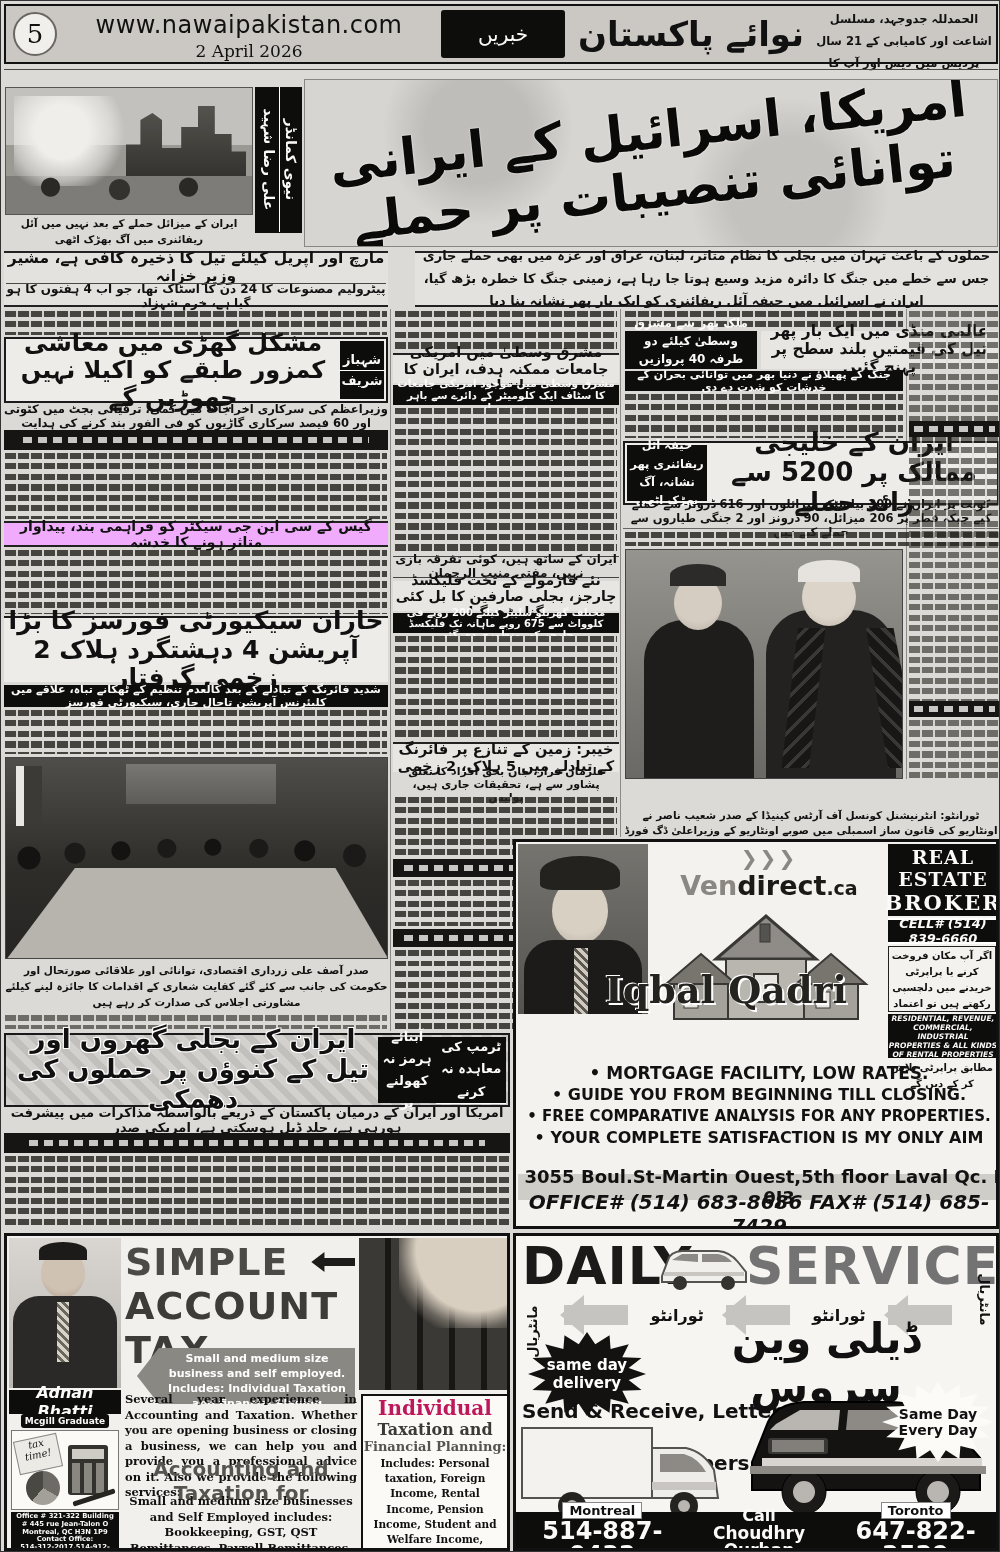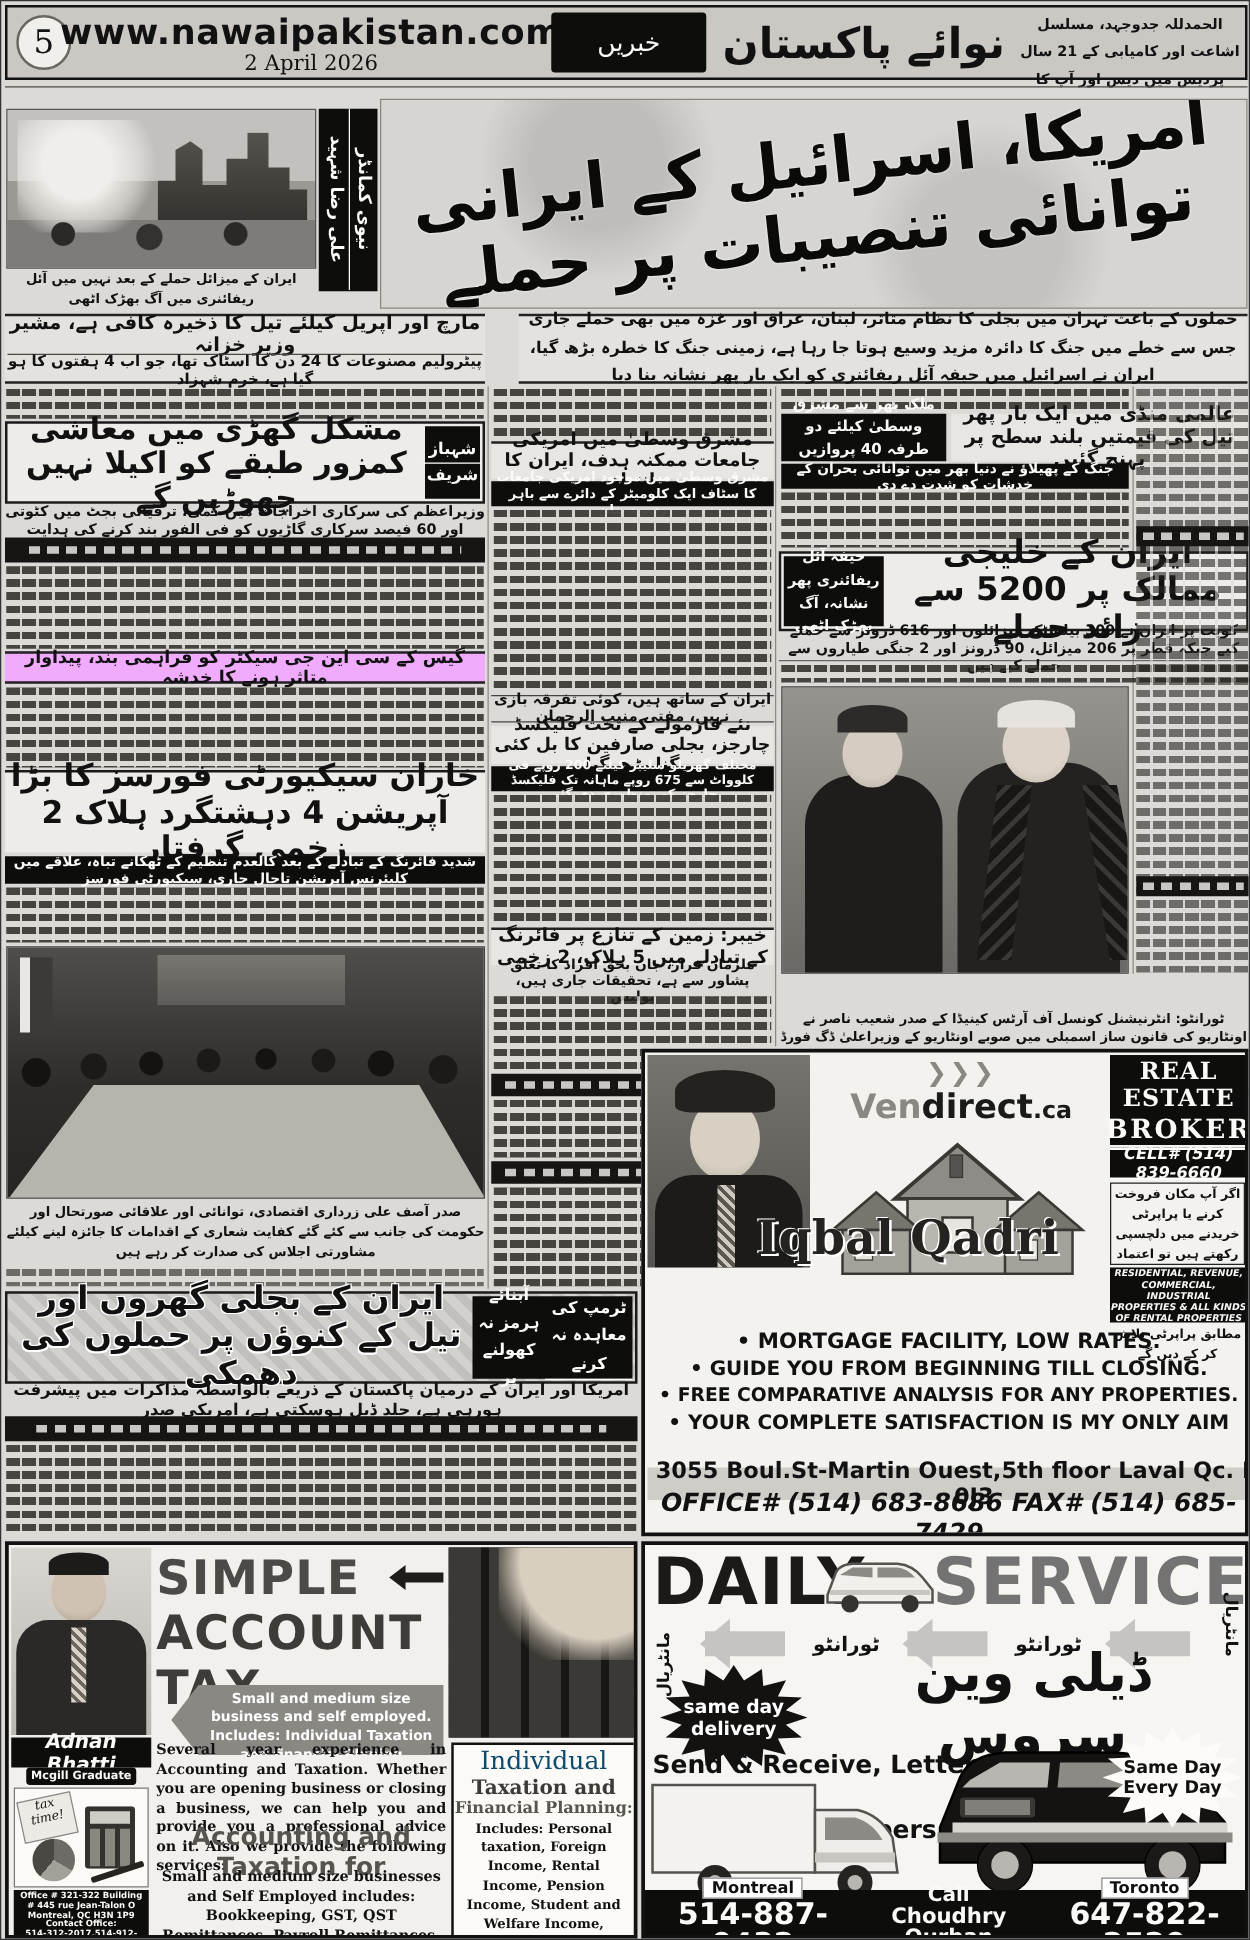--- a/index.html
+++ b/index.html
@@ -31,21 +31,21 @@
 </style>
 </head>
 <body>
 
 <div class="page">
 
   <div class="abs" style="left:3px;top:3px;width:994px;height:60px;background:#cbc8c3;border:2px solid #121212;">
     <div class="abs ctr serif" style="left:7px;top:6px;width:44px;height:44px;border:2px solid #6a6762;border-radius:50%;background:#f1efeb;font-size:26px;">
       <span>5</span>
     </div>
-    <div class="abs ctr" style="left:58px;top:2px;width:370px;height:34px;font-size:28px;font-weight:bold;letter-spacing:.5px;">www.nawaipakistan.com</div>
+    <div class="abs ctr" style="left:58px;top:2px;width:370px;height:34px;font-size:24px;font-weight:normal;letter-spacing:.5px;">www.nawaipakistan.com</div>
     <div class="abs ctr serif" style="left:58px;top:34px;width:370px;height:22px;font-size:17px;">2 April 2026</div>
     <div class="abs ctr blackbox urdu" style="left:435px;top:4px;width:124px;height:48px;font-size:20px;border-radius:3px;">
       <span>خبریں</span>
     </div>
     <div class="abs ctr urdu" style="left:565px;top:2px;width:240px;height:52px;font-size:34px;font-weight:bold;">نوائے پاکستان</div>
     <div class="abs urdu" style="left:806px;top:3px;width:184px;height:54px;font-size:11.5px;font-weight:bold;text-align:center;line-height:1.9;">
       <div>الحمدللہ جدوجہد، مسلسل اشاعت اور کامیابی کے 21 سال</div>
       <div>پردیس میں دیس اور آپ کا ترجمان</div>
     </div>
   </div>
@@ -272,21 +272,21 @@
       <div style="font-size:6.8px;">Office # 321-322 Building</div>
       <div style="font-size:6.8px;"># 445 rue Jean-Talon O</div>
       <div style="font-size:6.8px;">Montreal, QC H3N 1P9</div>
       <div style="font-size:6.8px;">Contact Office:</div>
       <div style="font-size:6.8px;">514-312-2017,514-912-6195</div>
     </div>
     <div class="abs serif" style="left:118px;top:156px;width:232px;height:74px;font-size:11.5px;font-weight:bold;line-height:1.35;text-align:justify;">Several year experience in Accounting and Taxation. Whether you are opening business or closing a business, we can help you and provide you a professional advice on it. Also we provide the following services:</div>
     <div class="abs ctr" style="left:118px;top:232px;width:232px;height:26px;font-size:20px;font-weight:bold;color:#56544f;">Accounting and Taxation for</div>
     <div class="abs serif" style="left:118px;top:258px;width:232px;height:56px;font-size:11.5px;font-weight:bold;line-height:1.35;text-align:center;">Small and medium size businesses and Self Employed includes: Bookkeeping, GST, QST Remittances, Payroll Remittances, Annual Corporation Taxes Annual Financial statements,</div>
     <div class="abs" style="left:354px;top:158px;width:148px;height:156px;border:2px solid #111;background:#fbfaf7;text-align:center;">
-      <div class="serif" style="font-size:20px;font-weight:normal;color:#0c4a6e;">Individual</div>
+      <div class="serif" style="font-size:20px;font-weight:bold;color:#be185d;">Individual</div>
       <div class="serif" style="font-size:16px;font-weight:bold;color:#3c3a36;">Taxation and</div>
       <div class="serif" style="font-size:13px;font-weight:bold;color:#56544f;">Financial Planning:</div>
       <div class="serif" style="font-size:10.5px;font-weight:bold;line-height:1.45;padding:2px 4px;">Includes: Personal taxation, Foreign Income, Rental Income, Pension Income, Student and Welfare Income, Financial Planning for families and Retired persons.</div>
     </div>
   </div>
 
   <div class="abs" style="left:512px;top:1232px;width:486px;height:318px;border:3px solid #111;background:#f7f5f1;overflow:hidden;">
     <div class="abs" style="left:6px;top:0px;font-size:52px;font-weight:bold;color:#1b1a18;letter-spacing:1px;">DAILY</div>
     <div class="abs" style="left:230px;top:0px;font-size:52px;font-weight:bold;color:#737373;letter-spacing:1px;">SERVICE</div>
     <svg class="abs" style="left:140px;top:6px;" width="96" height="52" viewBox="0 0 96 52">

